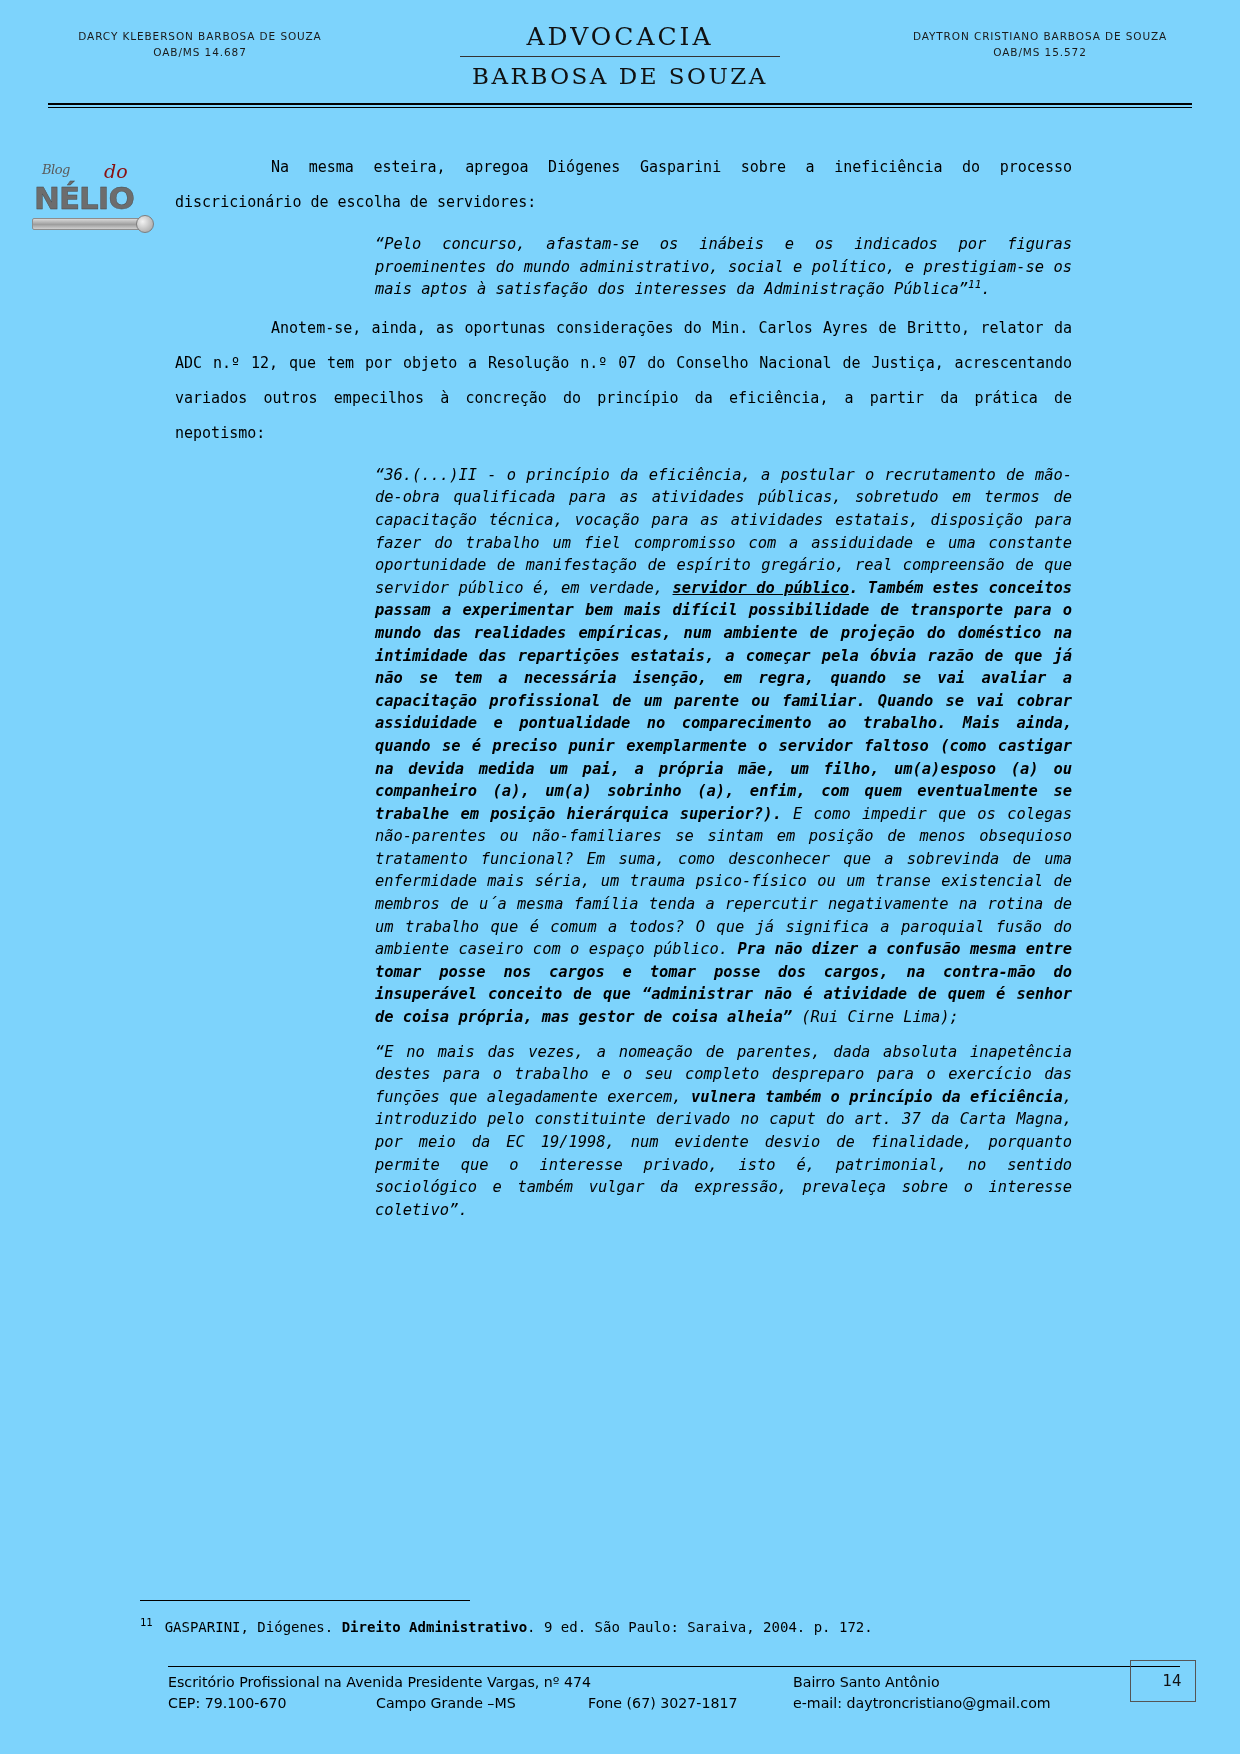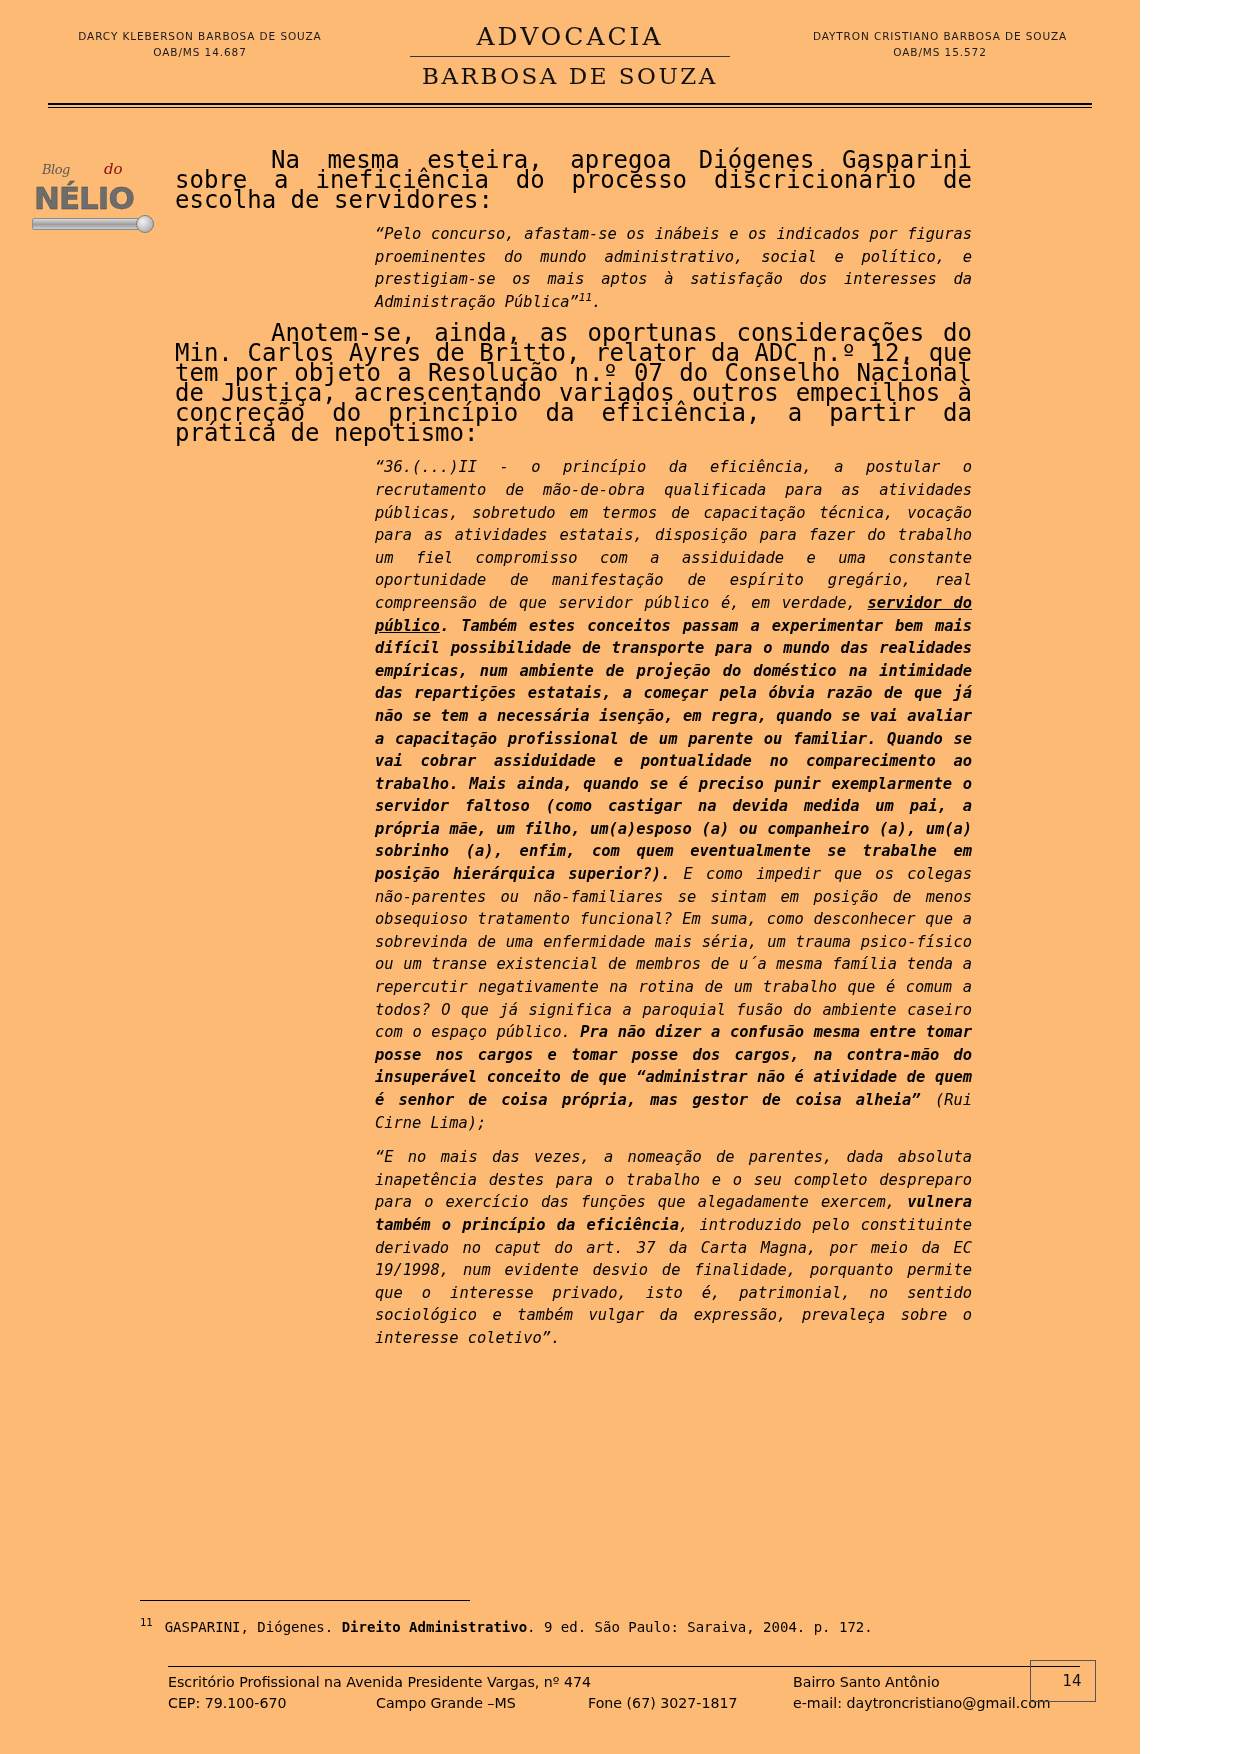--- a/index.html
+++ b/index.html
@@ -2,23 +2,23 @@
 <html lang="pt-BR"><head>
 <meta charset="utf-8">
 <style>
   html, body {
     margin: 0;
     padding: 0;
     background: #ffffff;
   }
   .page {
     position: relative;
-    width: 1140px;
+    width: 1240px;
     height: 1754px;
-    background: #fdba74;
+    background: #7dd3fc;
     font-family: "DejaVu Sans Mono", monospace;
     color: #000000;
     box-sizing: border-box;
     overflow: hidden;
   }
 
   
   .header {
     position: absolute;
     top: 22px;
@@ -92,21 +92,21 @@
     font-size: 13px;
     font-style: italic;
     color: #5a5a5a;
     letter-spacing: -0.5px;
   }
   .logo-stamp .do {
     position: absolute;
     left: 76px;
     top: 0px;
     font-family: "DejaVu Serif", serif;
-    font-size: 15px;
+    font-size: 19px;
     font-style: italic;
     color: #8a1111;
   }
   .logo-stamp .nelio {
     position: absolute;
     left: 6px;
     top: 20px;
     font-family: "DejaVu Sans", sans-serif;
     font-weight: bold;
     font-size: 31px;
@@ -140,22 +140,22 @@
     position: absolute;
     left: 175px;
     right: 168px;
     top: 150px;
   }
   p {
     margin: 0 0 0 0;
   }
   .body-par {
     font-family: "DejaVu Sans Mono", monospace;
-    font-size: 24px;
-    line-height: 20px;
+    font-size: 15px;
+    line-height: 35px;
     text-align: justify;
     text-indent: 96px;
     margin-bottom: 13px;
     letter-spacing: 0px;
   }
   .quote {
     font-family: "DejaVu Sans Mono", monospace;
     font-size: 15.4px;
     line-height: 22.6px;
     text-align: justify;

